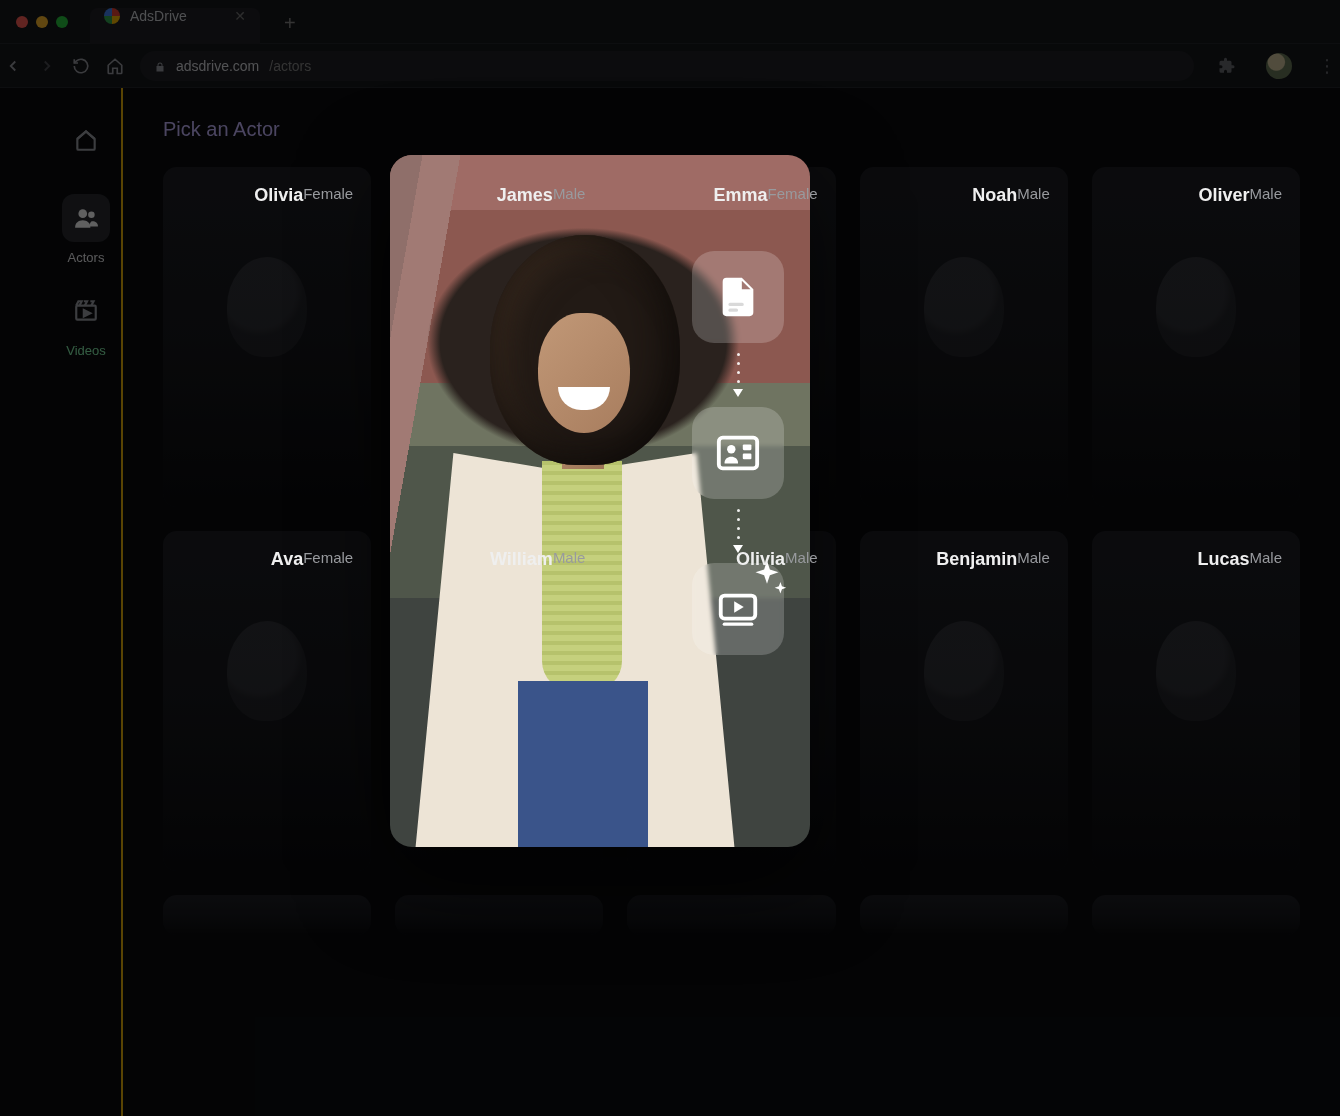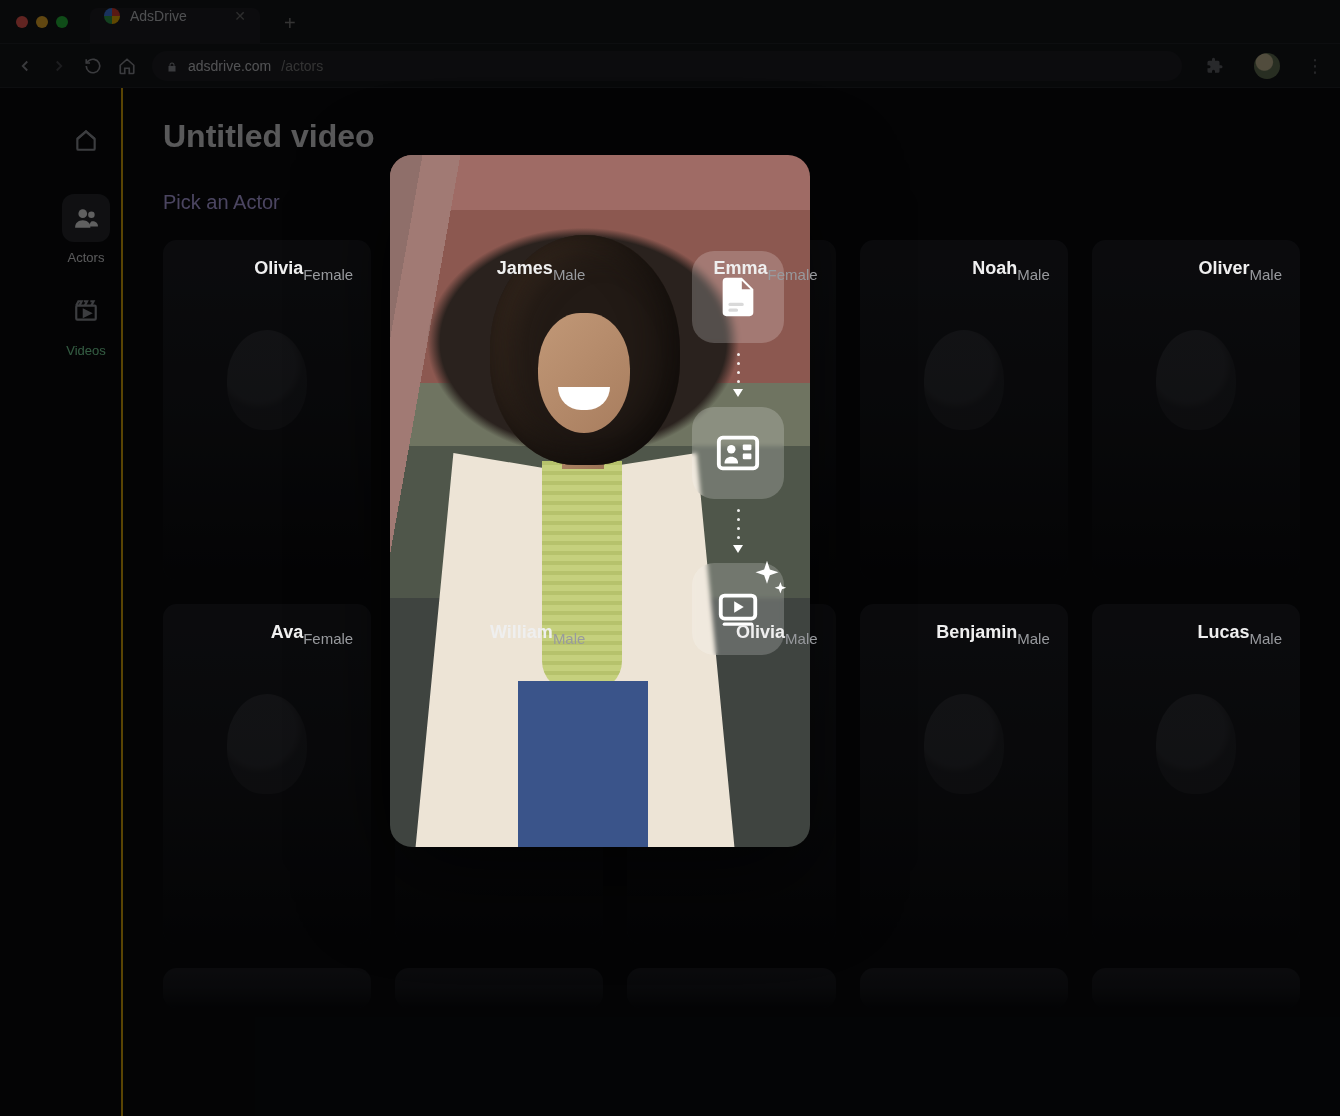--- a/index.html
+++ b/index.html
@@ -38,21 +38,21 @@
     .favicon {
       width: 16px; height: 16px; border-radius: 50%;
       background: conic-gradient(#eb4335 0 90deg,#fbbc05 90deg 180deg,#34a853 180deg 270deg,#4285f4 270deg 360deg);
     }
     .tab-close { margin-left: auto; color: #777; font-size: 14px; }
     .new-tab { color: #888; margin-left: 14px; font-size: 20px; margin-top: 4px; }
 
     .chrome-bar {
       height: 44px; background: #17181c;
       display: flex; align-items: center;
-      padding: 0 16px; gap: 16px;
+      padding: 0 4px; gap: 16px;
       border-bottom: 1px solid #24252a;
     }
     .nav-icon { width: 18px; height: 18px; color: #9a9ca2; display:flex; align-items:center; justify-content:center; }
     .url-bar {
       flex: 1; height: 30px;
       background: #202126; border-radius: 16px;
       display: flex; align-items: center;
       padding: 0 14px; gap: 10px;
       color: #888; font-size: 14px;
     }
@@ -125,21 +125,21 @@
       background: radial-gradient(circle at 40% 35%, #5a5b62 0 45%, #3a3b41 55% 100%);
       opacity: 0.35;
       margin-bottom: 60px;
     }
     .card-name {
       position: relative; z-index: 2;
       color: #efefef; font-size: 18px; font-weight: 600;
     }
     .card-gender {
       position: relative; z-index: 2;
-      color: #989a9e; font-size: 15px; margin-top: 8px;
+      color: #989a9e; font-size: 15px; 
     }
     .card.short { height: 40px; }
 
     
     .dim {
       position: absolute; inset: 0;
       background: rgba(0,0,0,0.62);
       pointer-events: none;
     }
 
@@ -322,21 +322,20 @@
             <rect x="3" y="7" width="18" height="13" rx="1"></rect>
             <path d="M3 7l2-4h3l-2 4M10 3h3l-2 4M16 3h3l-2 4"></path>
             <polygon points="10 11 16 14 10 17" fill="currentColor"></polygon>
           </svg>
       </div>
       <span class="side-label">Videos</span>
     </div>
   </div>
 
   <div class="main">
-    <div class="title">Untitled video</div>
     <div class="subtitle">Pick an Actor</div>
 
     <div class="grid">
       <div class="card">
         <div class="face">
             <div class="face-shape"></div>
           </div>
         <div class="card-name">Olivia</div>
         <div class="card-gender">Female</div>
       </div>

